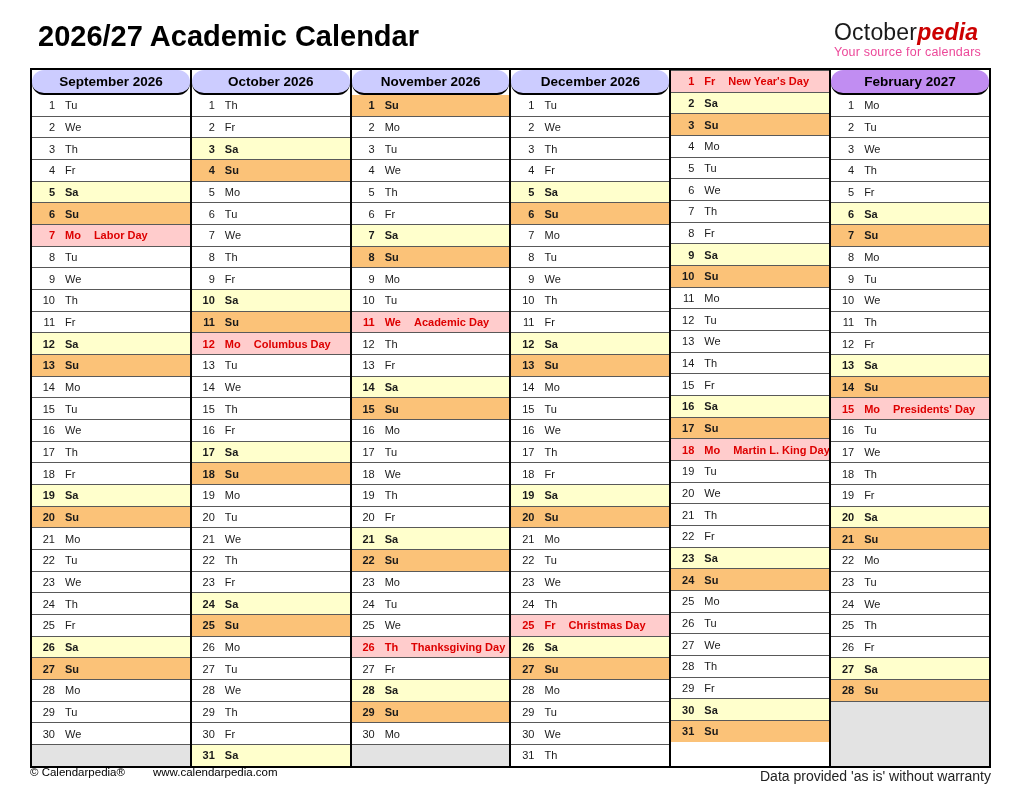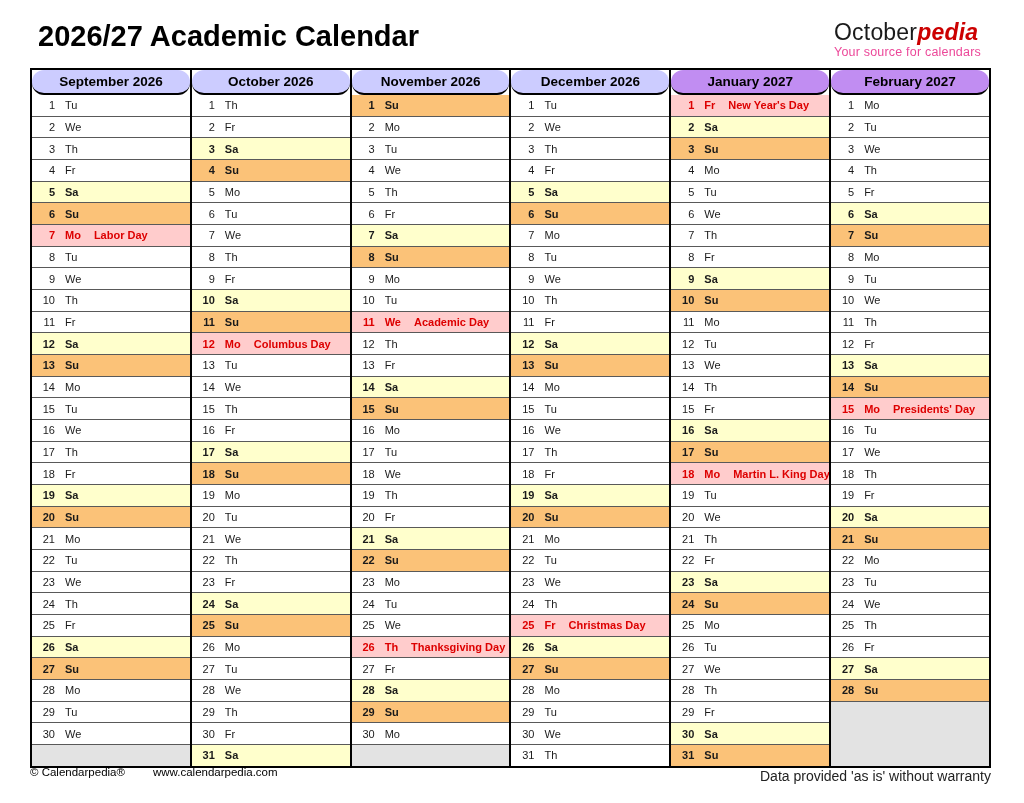--- a/index.html
+++ b/index.html
@@ -552,21 +552,20 @@
       <div class="day-row">
         <span class="num">30</span>
         <span class="wd">We</span>
       </div>
       <div class="day-row">
         <span class="num">31</span>
         <span class="wd">Th</span>
       </div>
     </div>
     <div class="month-col">
-      <div class="month-header hdr-2027">January 2027</div>
       <div class="day-row hol">
         <span class="num">1</span>
         <span class="wd">Fr</span>
         <span class="holiday-name">New Year's Day</span>
       </div>
       <div class="day-row sat">
         <span class="num">2</span>
         <span class="wd">Sa</span>
       </div>
       <div class="day-row sun">

